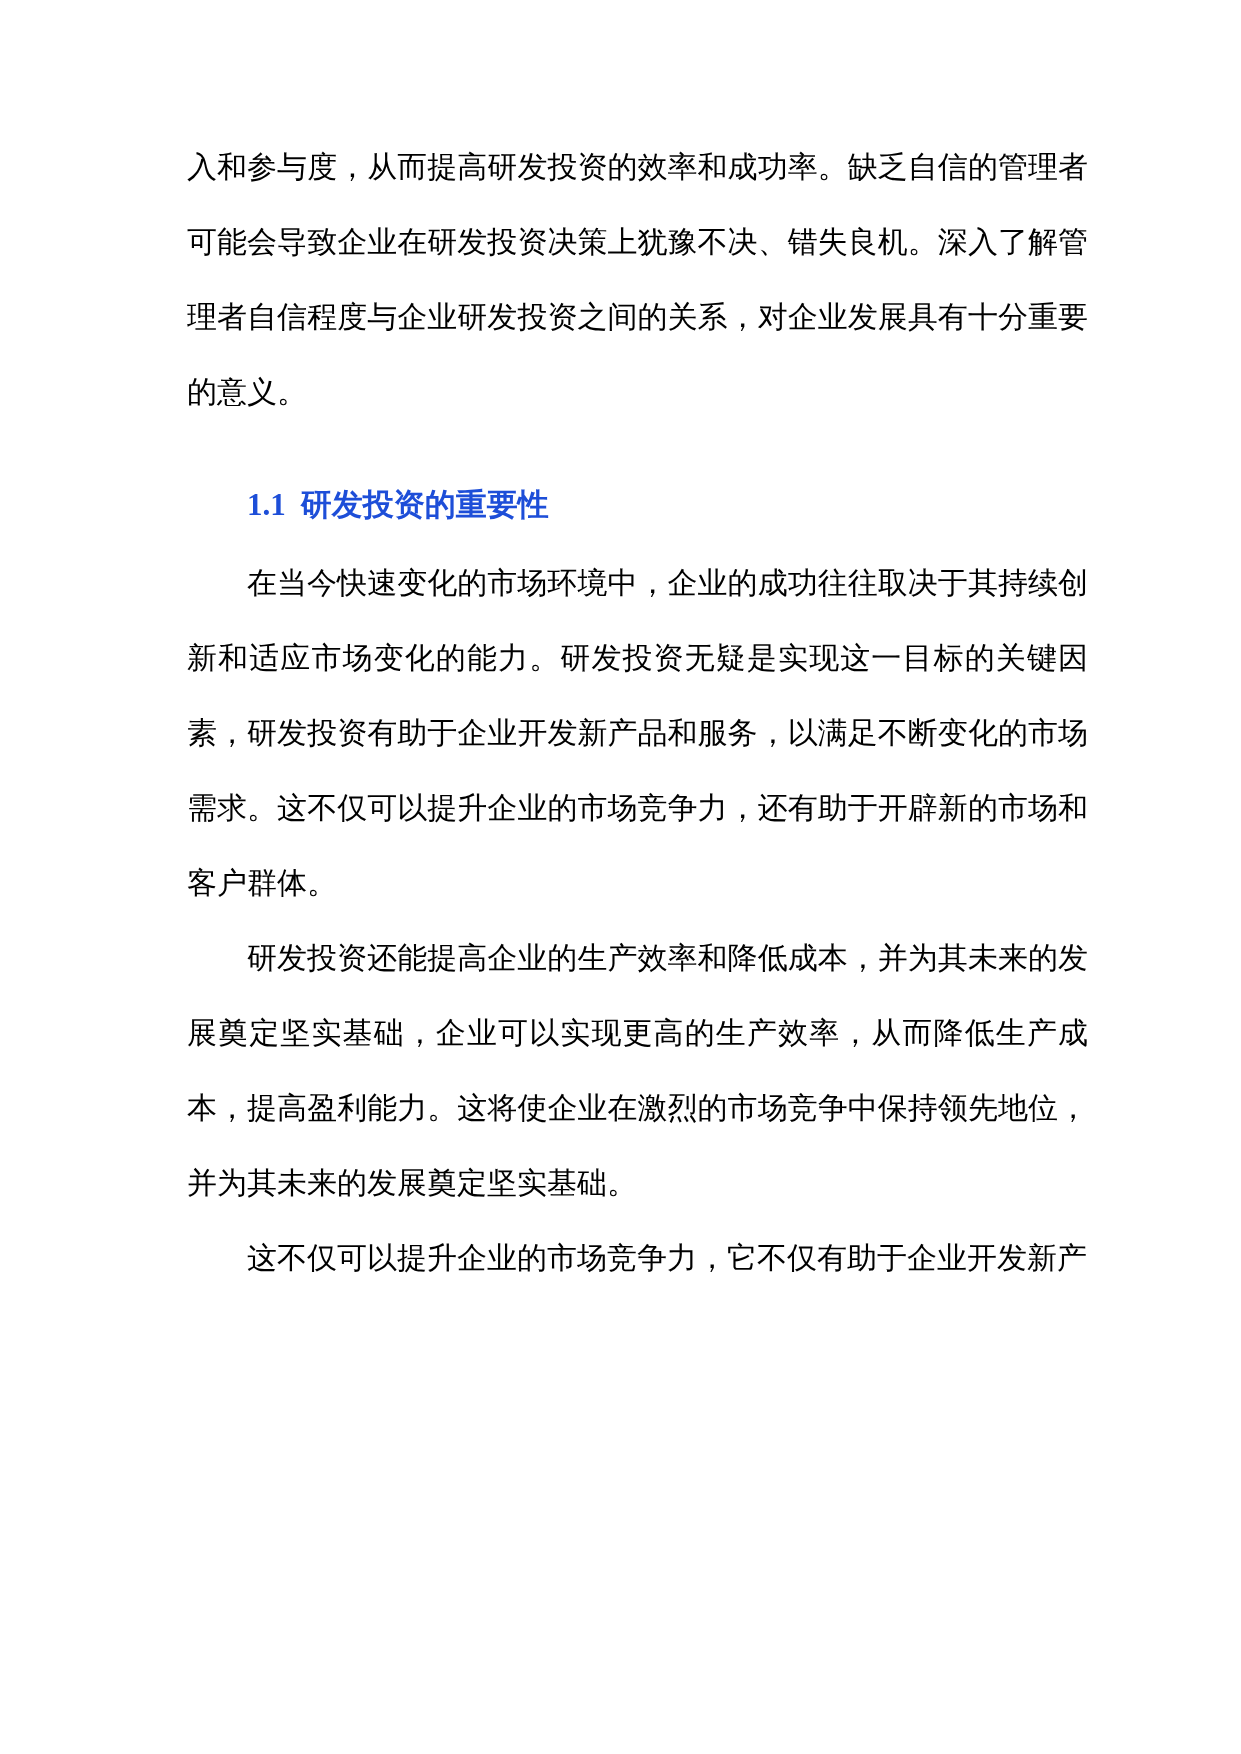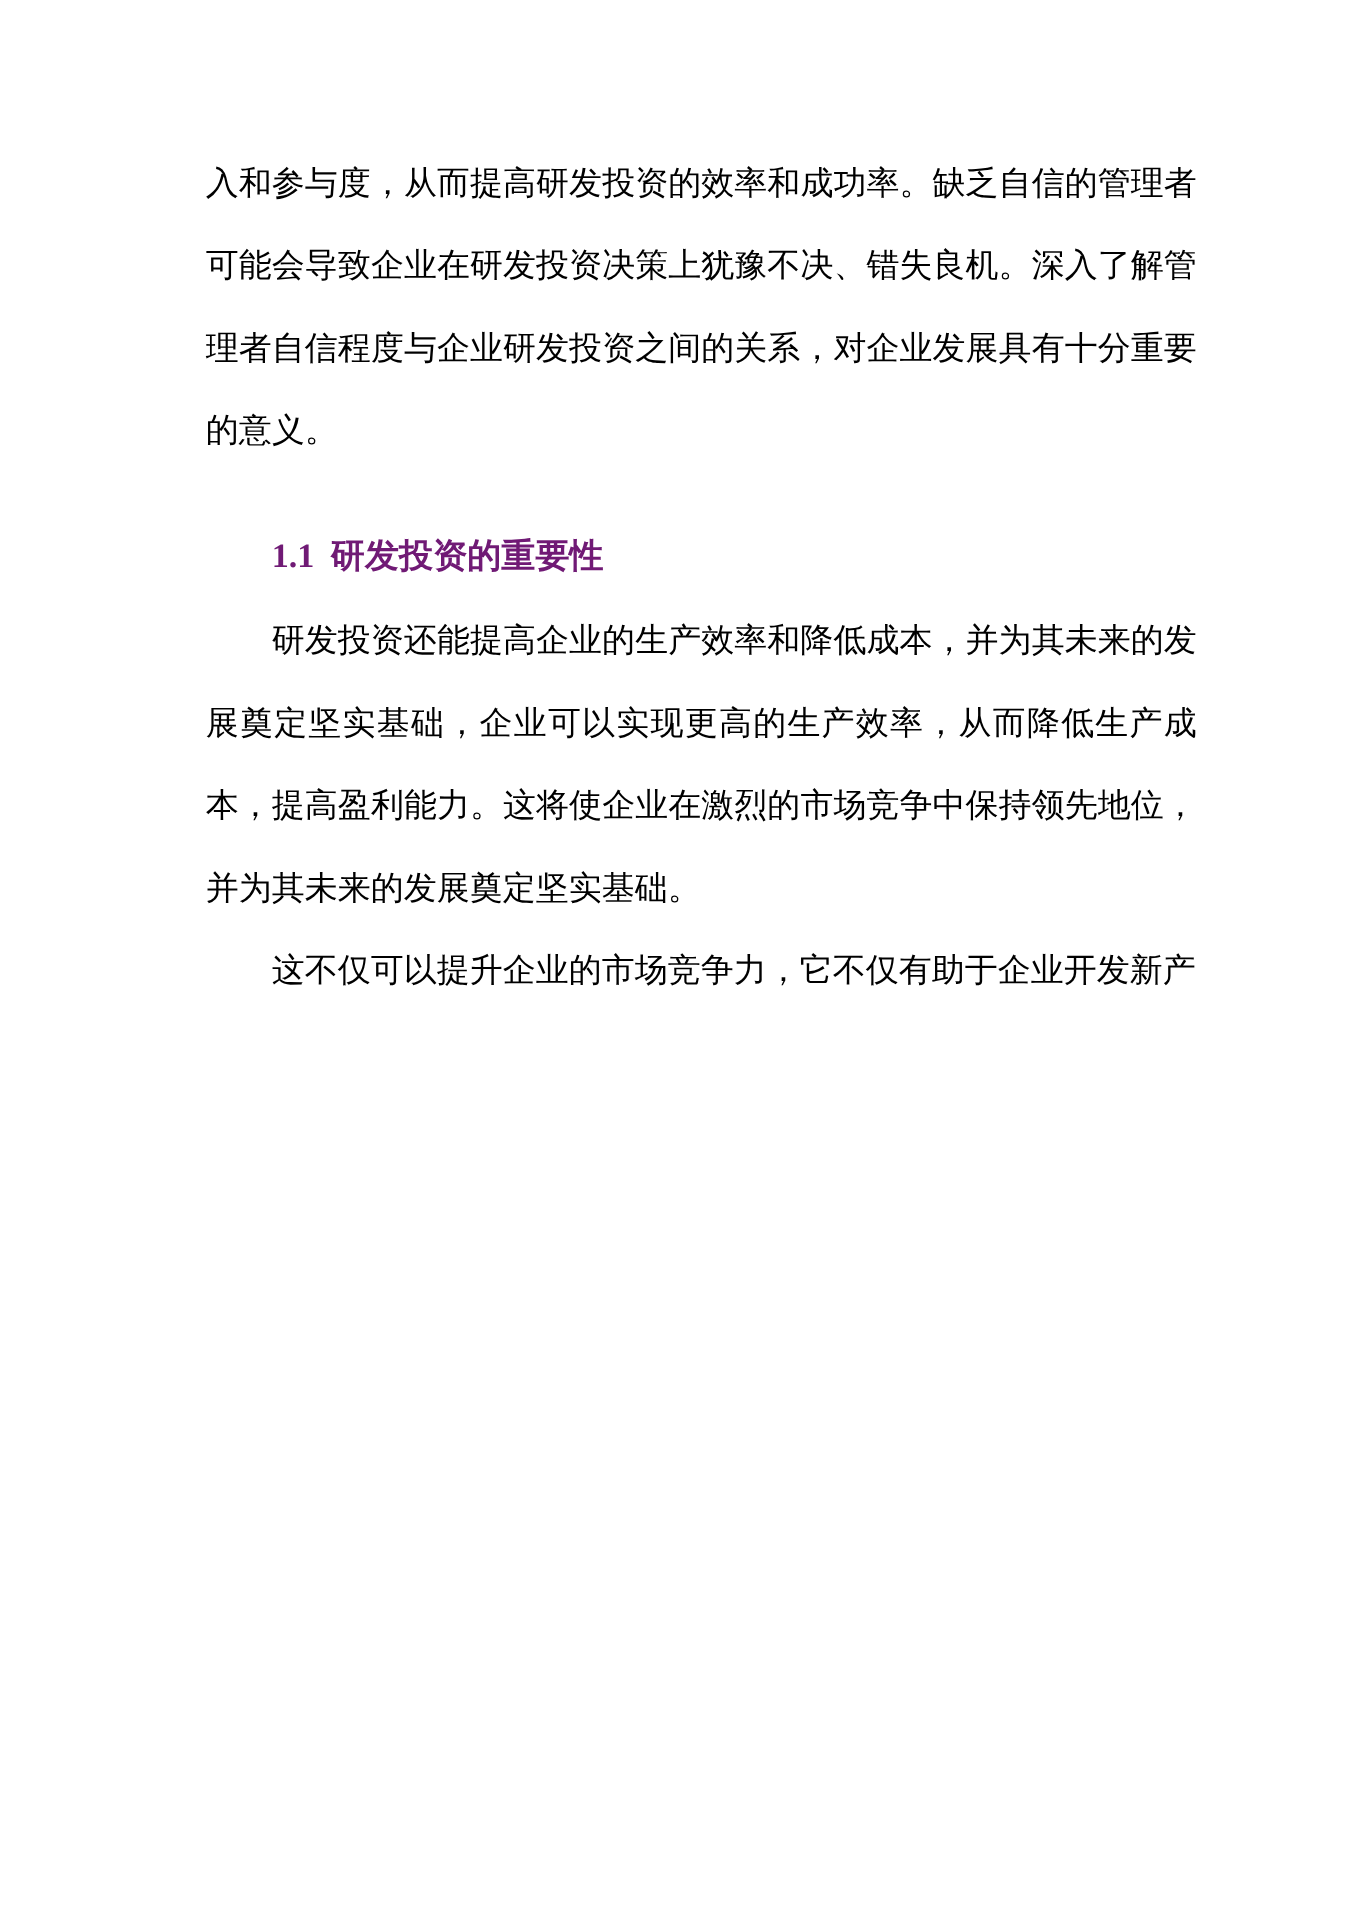--- a/index.html
+++ b/index.html
@@ -35,38 +35,39 @@
     text-indent: 0;
   }
   .content h2.heading {
     margin: 38px 0 3px 0;
     padding: 0;
     font-size: 31px;
     font-weight: bold;
     line-height: 75px;
     text-indent: 60px;
     text-align: left;
-    color: #701a75;
+    color: #1d4ed8;
   }
   .heading .num {
     margin-right: 15px;
   }
 </style>
 </head>
 <body>
 
 <div class="page">
   <div class="content">
 
     <p class="no-indent">入和参与度，从而提高研发投资的效率和成功率。缺乏自信的管理者可能会导致企业在研发投资决策上犹豫不决、错失良机。深入了解管理者自信程度与企业研发投资之间的关系，对企业发展具有十分重要的意义。</p>
 
     <h2 class="heading">
       <span class="num">1.1</span><span>研发投资的重要性</span>
     </h2>
 
+    <p>在当今快速变化的市场环境中，企业的成功往往取决于其持续创新和适应市场变化的能力。研发投资无疑是实现这一目标的关键因素，研发投资有助于企业开发新产品和服务，以满足不断变化的市场需求。这不仅可以提升企业的市场竞争力，还有助于开辟新的市场和客户群体。</p>
 
     <p>研发投资还能提高企业的生产效率和降低成本，并为其未来的发展奠定坚实基础，企业可以实现更高的生产效率，从而降低生产成本，提高盈利能力。这将使企业在激烈的市场竞争中保持领先地位，并为其未来的发展奠定坚实基础。</p>
 
 
     <p>这不仅可以提升企业的市场竞争力，它不仅有助于企业开发新产</p>
 
   </div>
 </div>
 
 </body></html>

